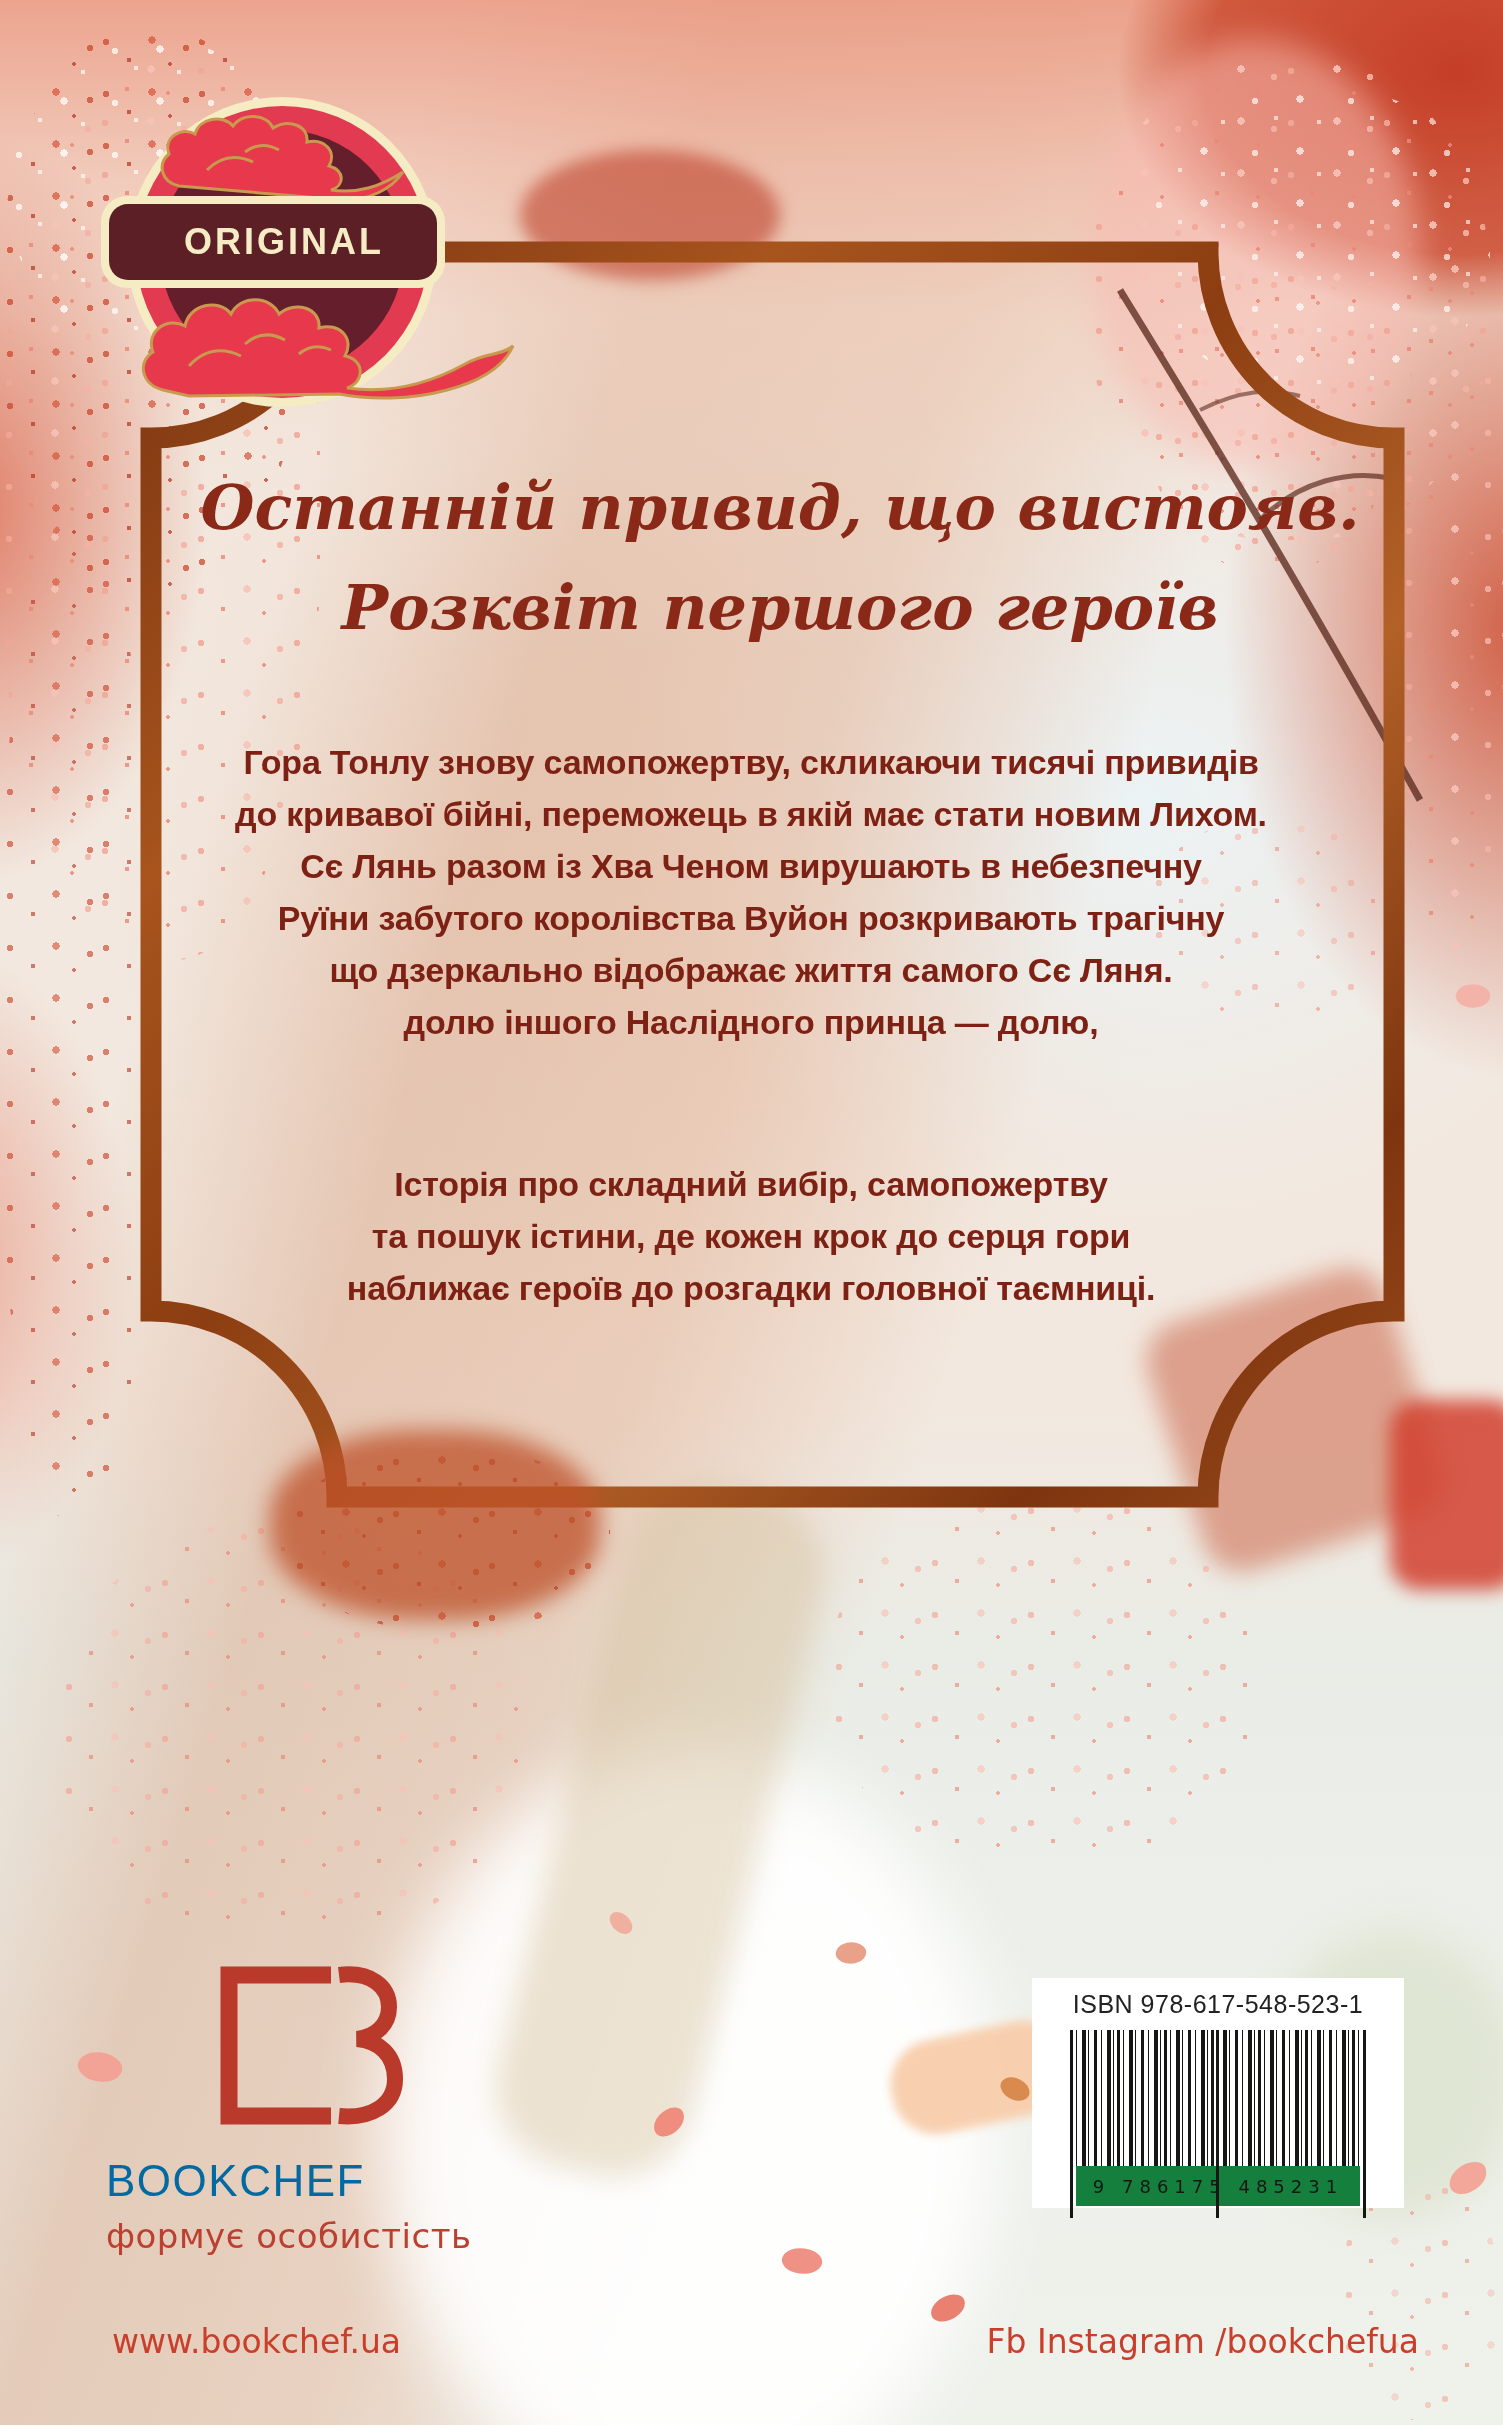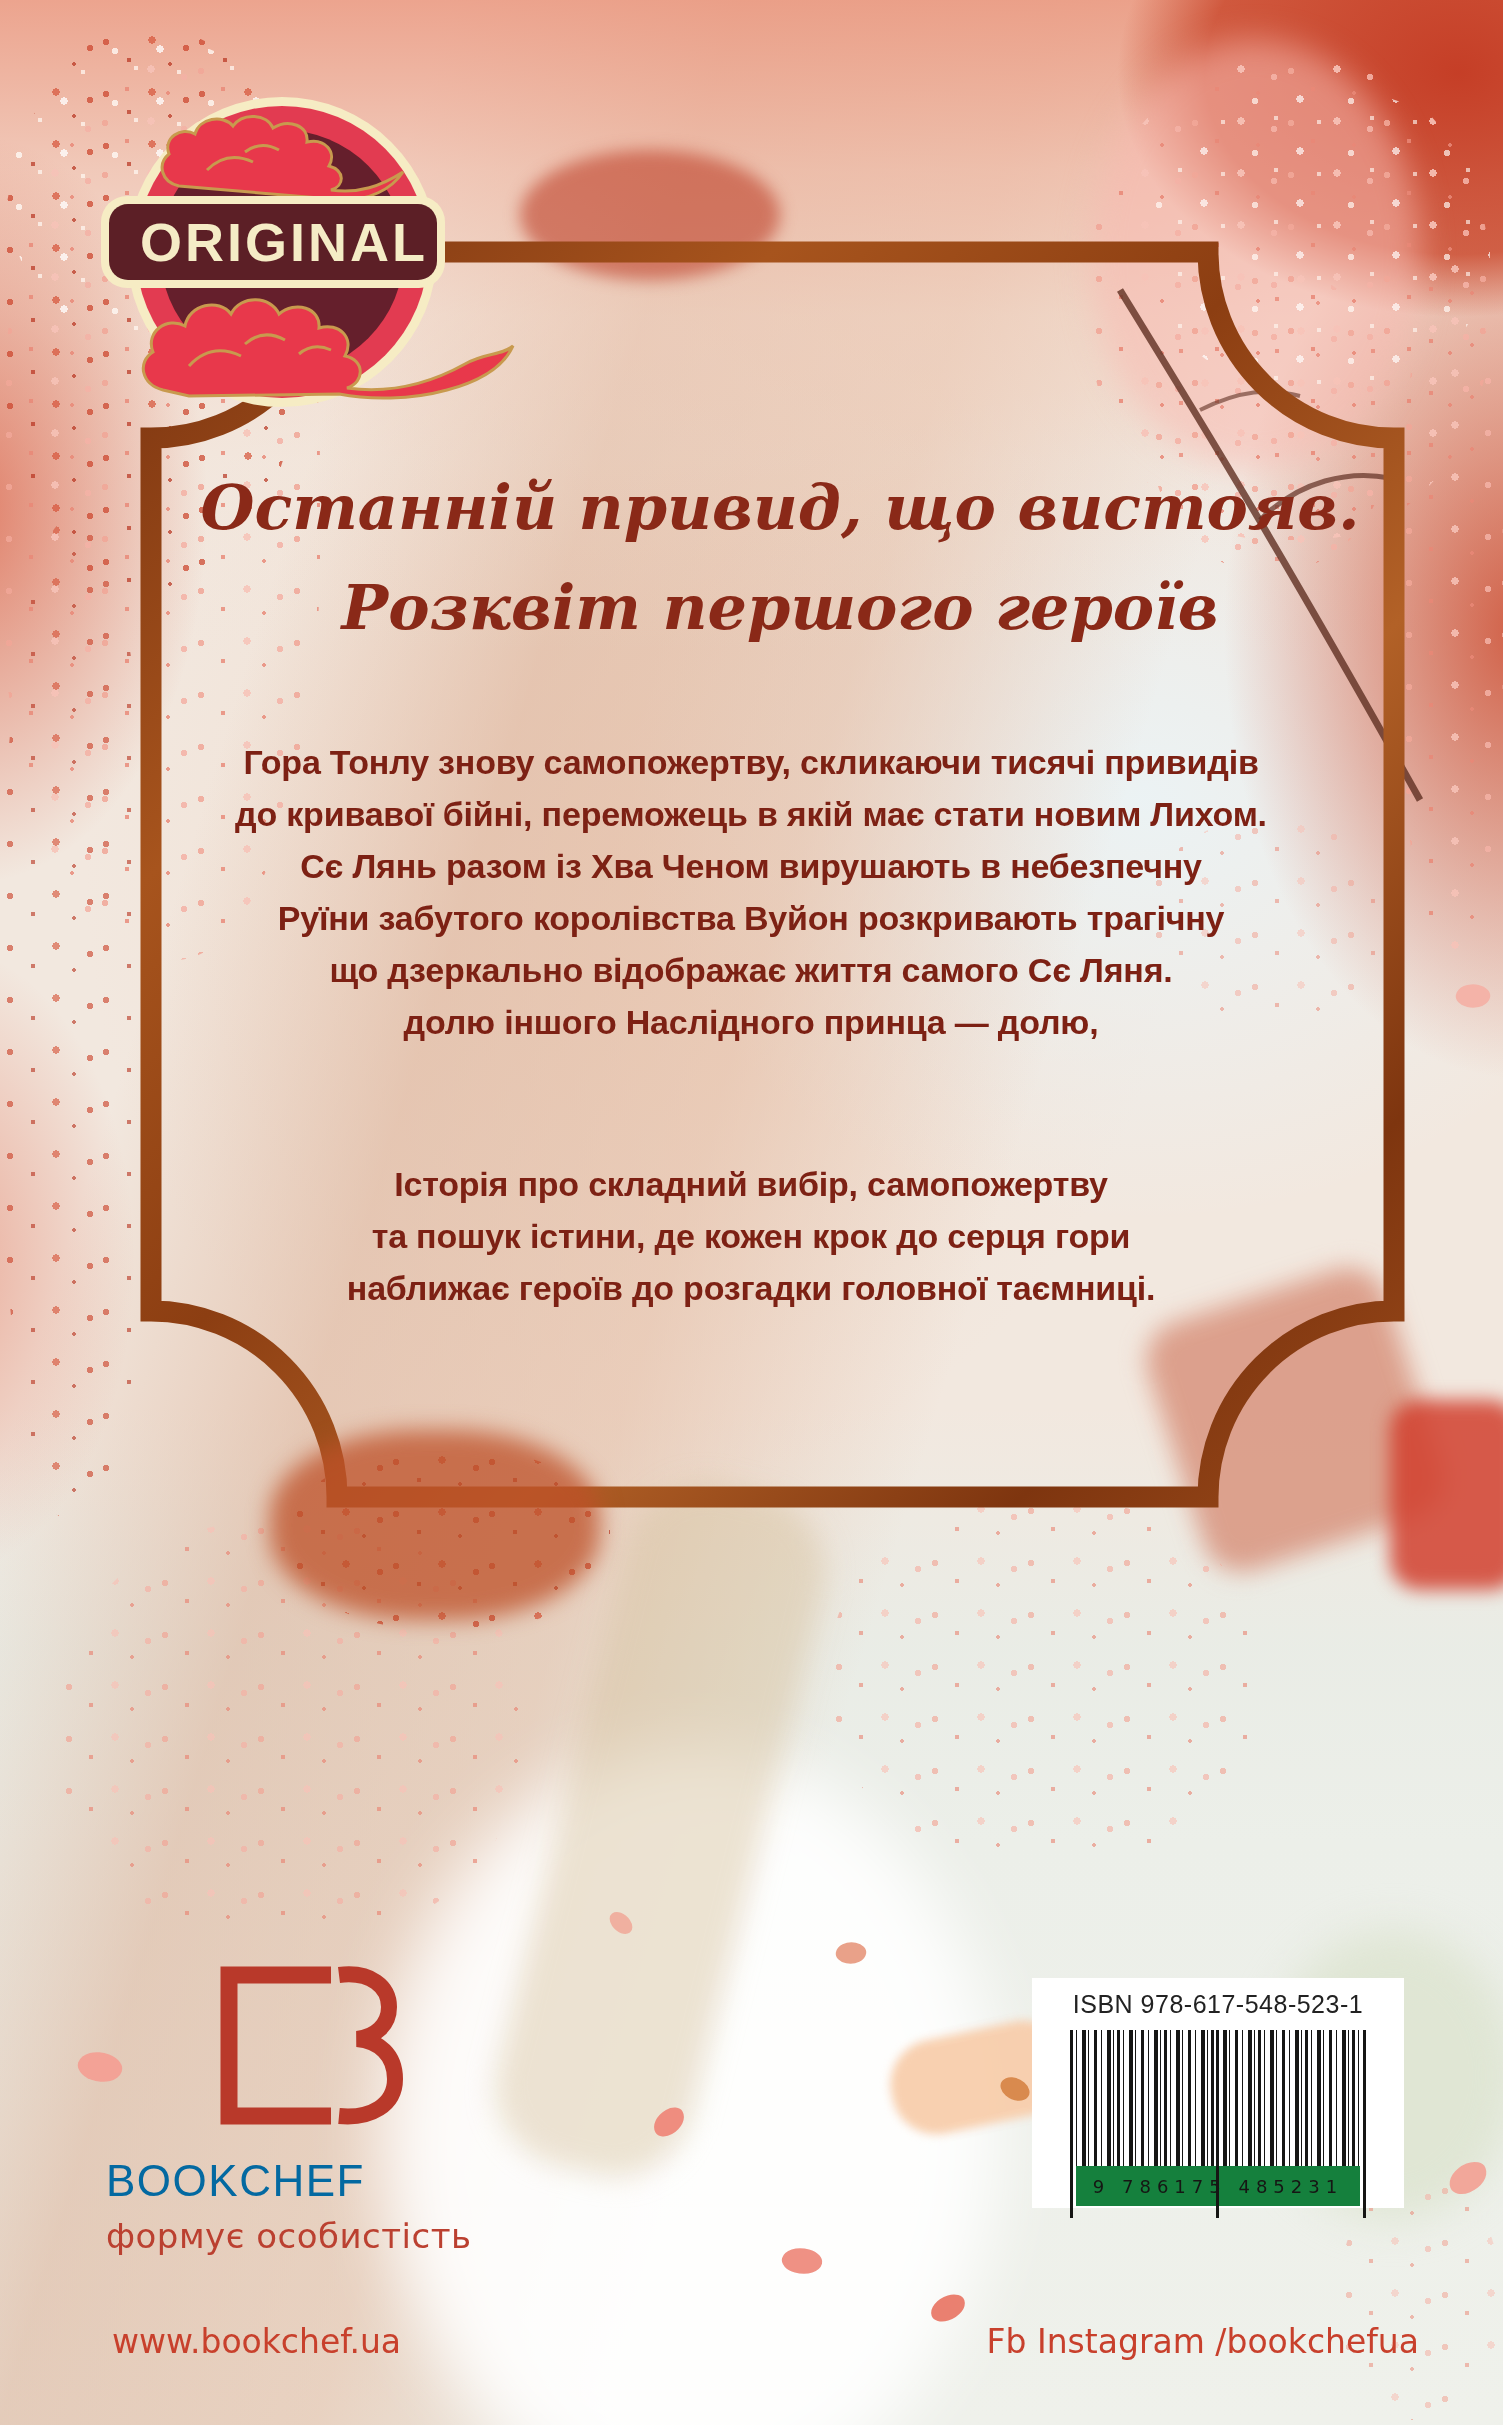--- a/index.html
+++ b/index.html
@@ -75,21 +75,21 @@
   .frame-svg{left:0;top:0;width:1503px;height:2425px;z-index:5;}
 
   
   .badge{left:101px;top:92px;width:420px;height:360px;z-index:10;}
   .badge .ring{position:absolute;left:26px;top:5px;width:310px;height:310px;border-radius:50%;background:#f6ecc4;}
   .badge .crimson{position:absolute;left:35px;top:14px;width:292px;height:292px;border-radius:50%;background:#e23b51;}
   .badge .maroon{position:absolute;left:59px;top:38px;width:244px;height:244px;border-radius:50%;background:#651f2c;}
   .badge .pill{position:absolute;left:0;top:104px;width:344px;height:92px;background:#f6ecc4;border-radius:26px;}
   .badge .pill-inner{position:absolute;left:8px;top:8px;right:8px;bottom:8px;background:#5c1f26;border-radius:19px;
      display:flex;align-items:center;justify-content:center;}
-  .badge .pill-label{color:#f5ecc6;font-weight:bold;font-size:54px;letter-spacing:3px;
+  .badge .pill-label{color:#f5ecc6;font-weight:bold;font-size:36px;letter-spacing:3px;
      font-family:"Liberation Sans",sans-serif;margin-left:22px;}
   .badge svg{position:absolute;}
 
   
   .heading{left:141px;top:458px;width:1220px;text-align:center;z-index:7;
      font-family:"DejaVu Serif",serif;font-style:italic;font-weight:bold;
      color:#8a2918;font-size:62px;line-height:100px;margin-left:29px;}
   .synopsis{left:141px;width:1220px;text-align:center;z-index:7;color:#7d2114;
      font-family:"Liberation Sans",sans-serif;font-weight:bold;font-size:34px;line-height:52px;
      letter-spacing:-0.2px;}

